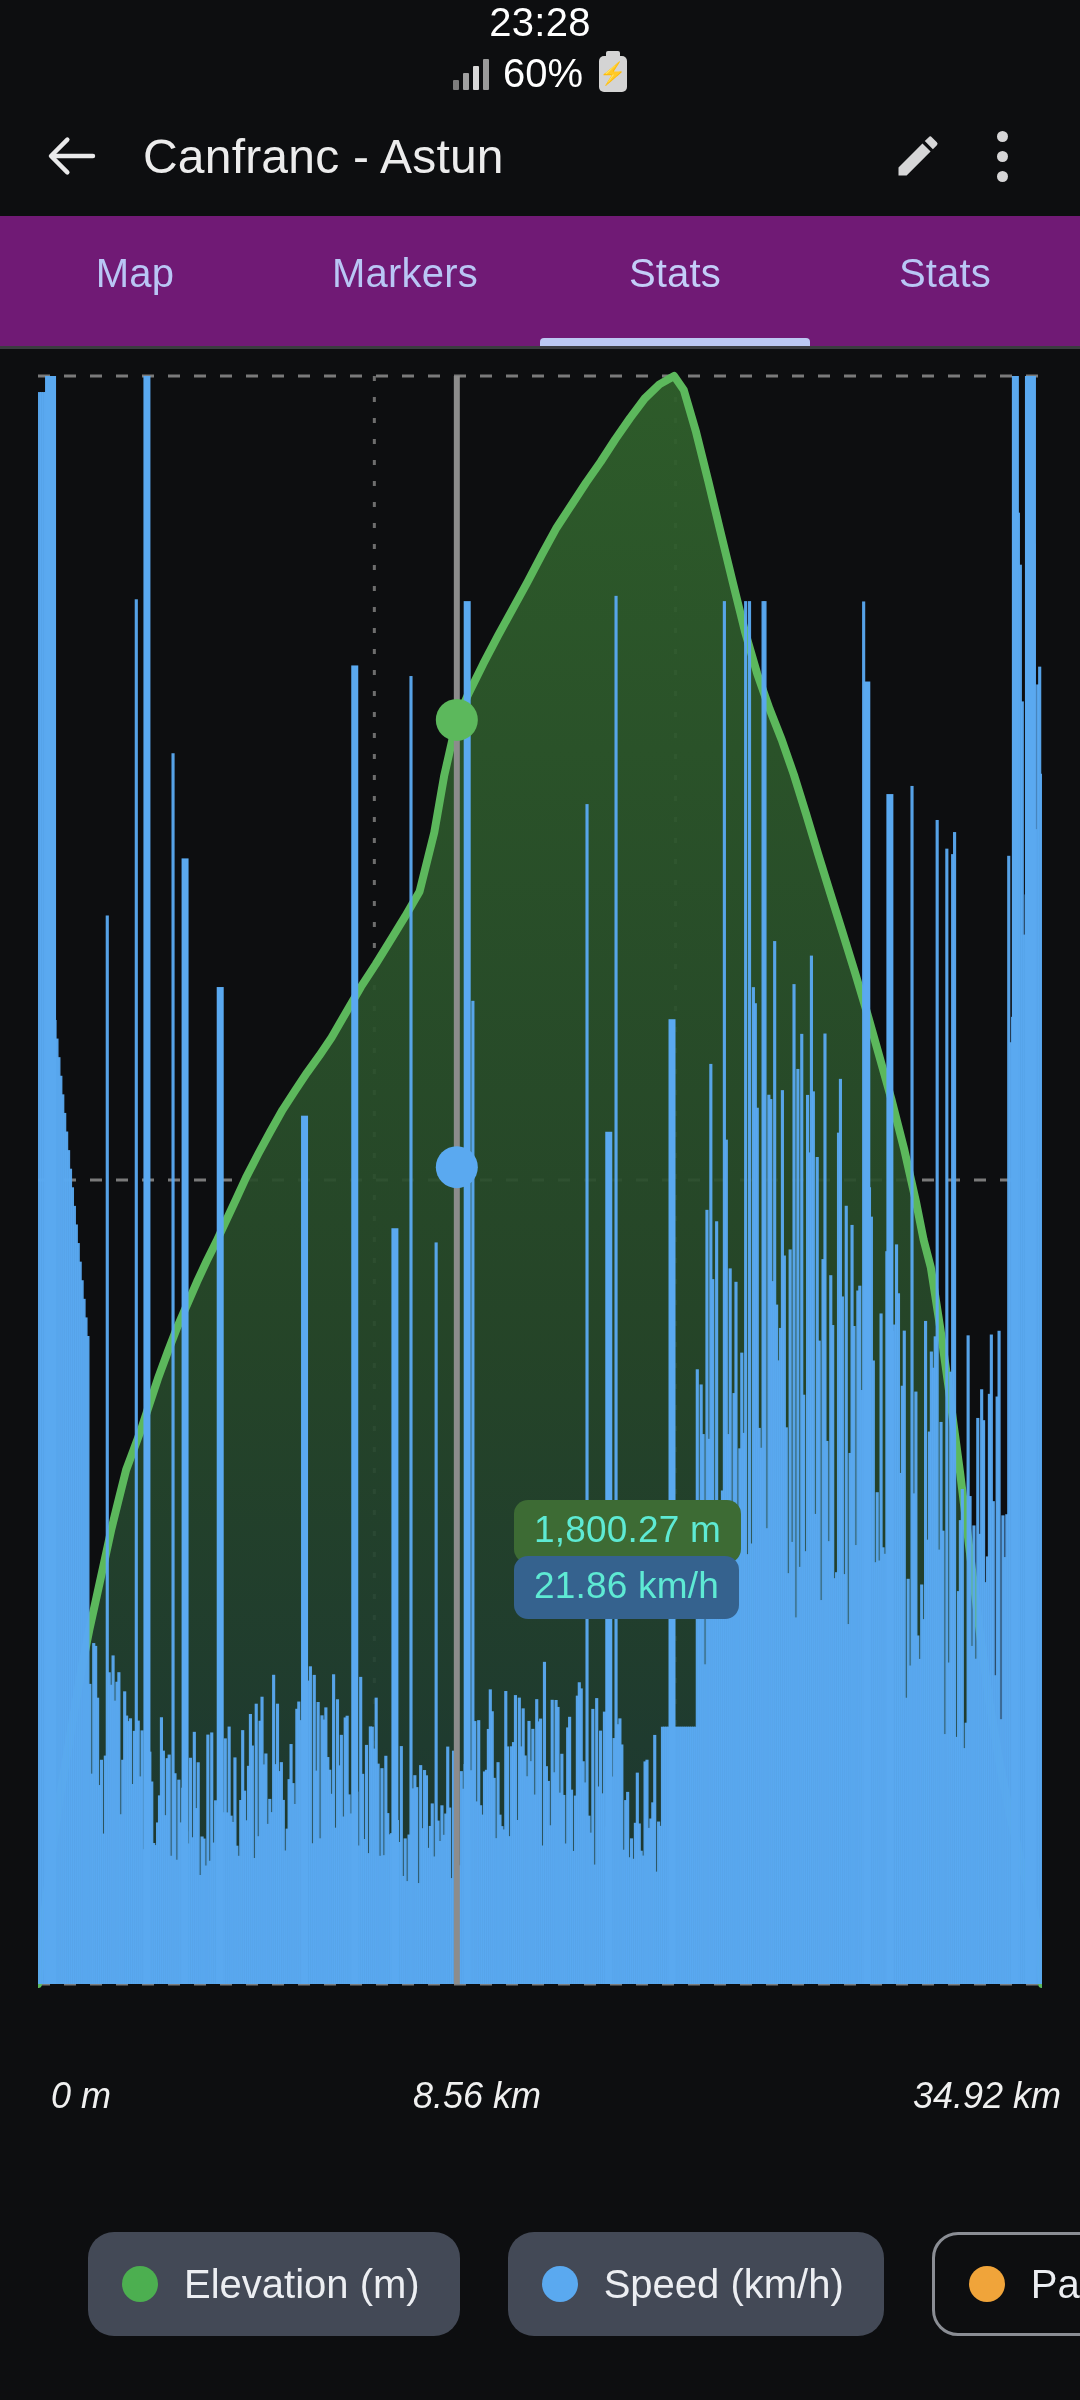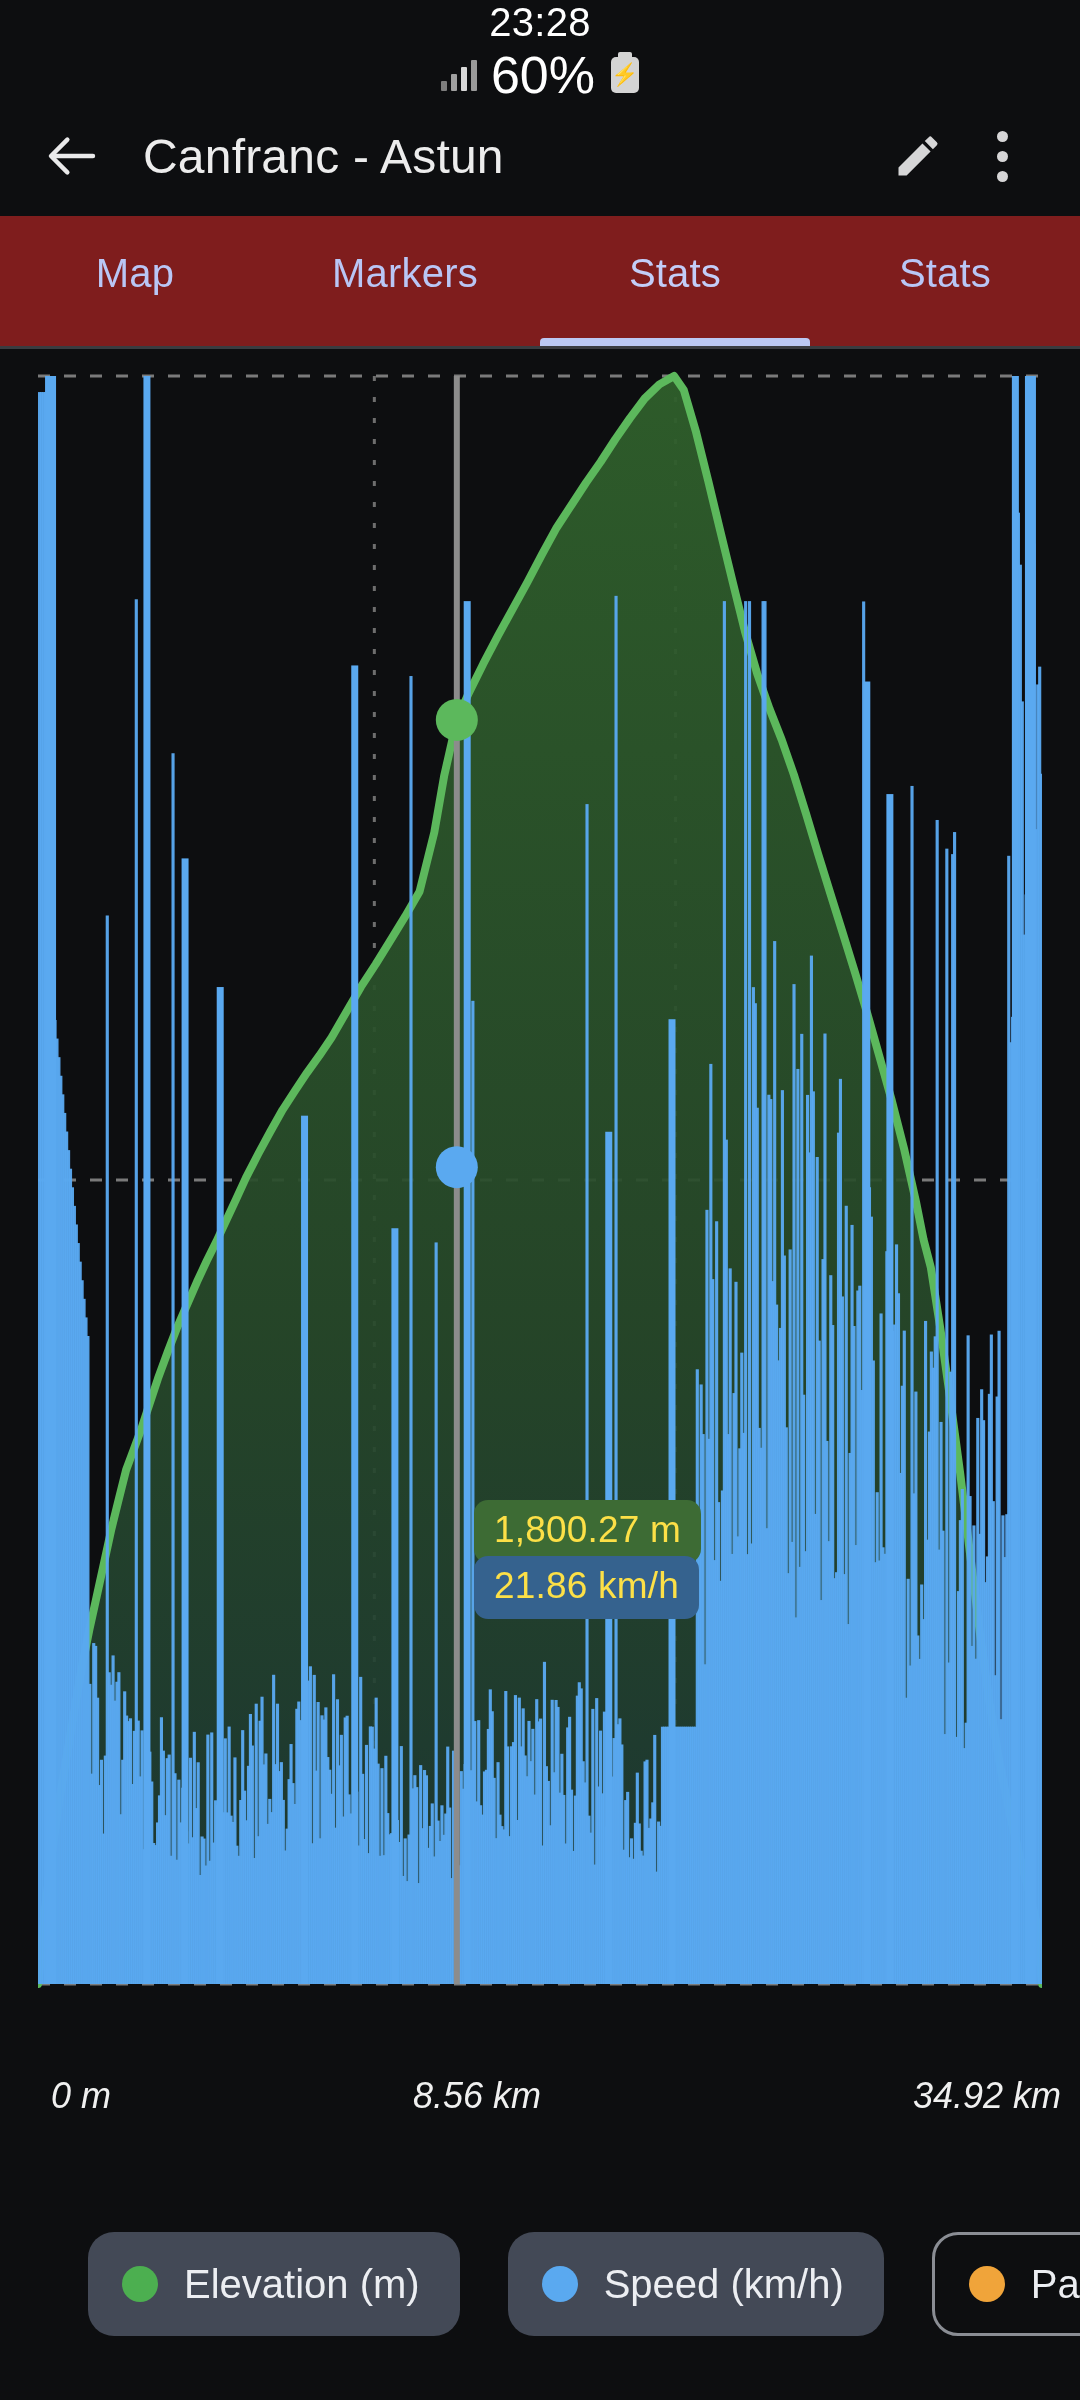--- a/index.html
+++ b/index.html
@@ -22,21 +22,21 @@
     flex-direction:column;
   }
   .sb-clock{ font-size:40px; color:#ffffff; letter-spacing:.3px; font-weight:400; }
   .sb-right{ display:flex; align-items:center; gap:14px; }
   .sig{ display:flex; align-items:flex-end; gap:4px; height:32px; }
   .sig i{ display:block; width:6px; background:#a8a8a8; border-radius:1px; }
   .sig i:nth-child(1){height:10px;background:#7d7d7d;}
   .sig i:nth-child(2){height:17px;background:#a0a0a0;}
   .sig i:nth-child(3){height:24px;background:#d8d8d8;}
   .sig i:nth-child(4){height:31px;background:#9a9a9a;}
-  .sb-batt-text{ font-size:52px; color:#fff; }
+  .sb-batt-text{ font-size:40px; color:#fff; }
   .batt{
     position:relative; width:28px; height:36px; background:#d4d4d4;
     border-radius:5px; margin-left:2px;
   }
   .batt:before{
     content:""; position:absolute; top:-5px; left:7px; width:14px; height:5px;
     background:#d4d4d4; border-radius:2px 2px 0 0;
   }
   .batt-bolt{
     position:absolute; inset:0; display:flex; align-items:center; justify-content:center;
@@ -59,21 +59,21 @@
   .appbar-action{
     width:84px; height:84px; display:flex; align-items:center; justify-content:center;
     flex:none;
   }
   .dots{ display:flex; flex-direction:column; gap:9px; align-items:center; }
   .dots span{ width:11px; height:11px; border-radius:50%; background:#d6d6d7; display:block; }
 
   
   .tabs{
     height:130px; display:flex; align-items:center; position:relative;
-    background:#7f1d1d;
+    background:#701a75;
   }
   .tab{
     flex:1; text-align:center; font-size:40px; color:#b9c6f5;
     letter-spacing:.2px; height:100%; display:flex; align-items:center; justify-content:center;
     padding-bottom:16px;
   }
   .tab.active{ color:#c3cdf8; }
   .tab-indicator{
     position:absolute; bottom:0; height:8px; background:#bcc8f3; border-radius:4px 4px 0 0;
   }
@@ -90,22 +90,23 @@
   .axis-labels{
     position:absolute; left:13px; right:0; top:2075px; height:70px;font-style:italic;
   }
   .axis-label{
     position:absolute; font-size:36px; color:#f0f0f0; white-space:nowrap;
   }
 
   
   .tooltip{
     position:absolute; border-radius:14px; padding:9px 20px 11px 20px;
-    font-size:37px; color:#fde047; white-space:nowrap; letter-spacing:.2px;
+    font-size:37px; color:#5eead4; white-space:nowrap; letter-spacing:.2px;
     line-height:1.15;
+    margin-left:40px;
   }
   .tt-elev{ background:#3d6b34; }
   .tt-speed{ background:#35628e; }
 
   
   .legend{
     position:absolute; left:0; top:2232px; width:1080px; height:120px;
     display:flex; align-items:flex-start; gap:48px; padding-left:48px;
     overflow:hidden;
     margin-left:40px;

